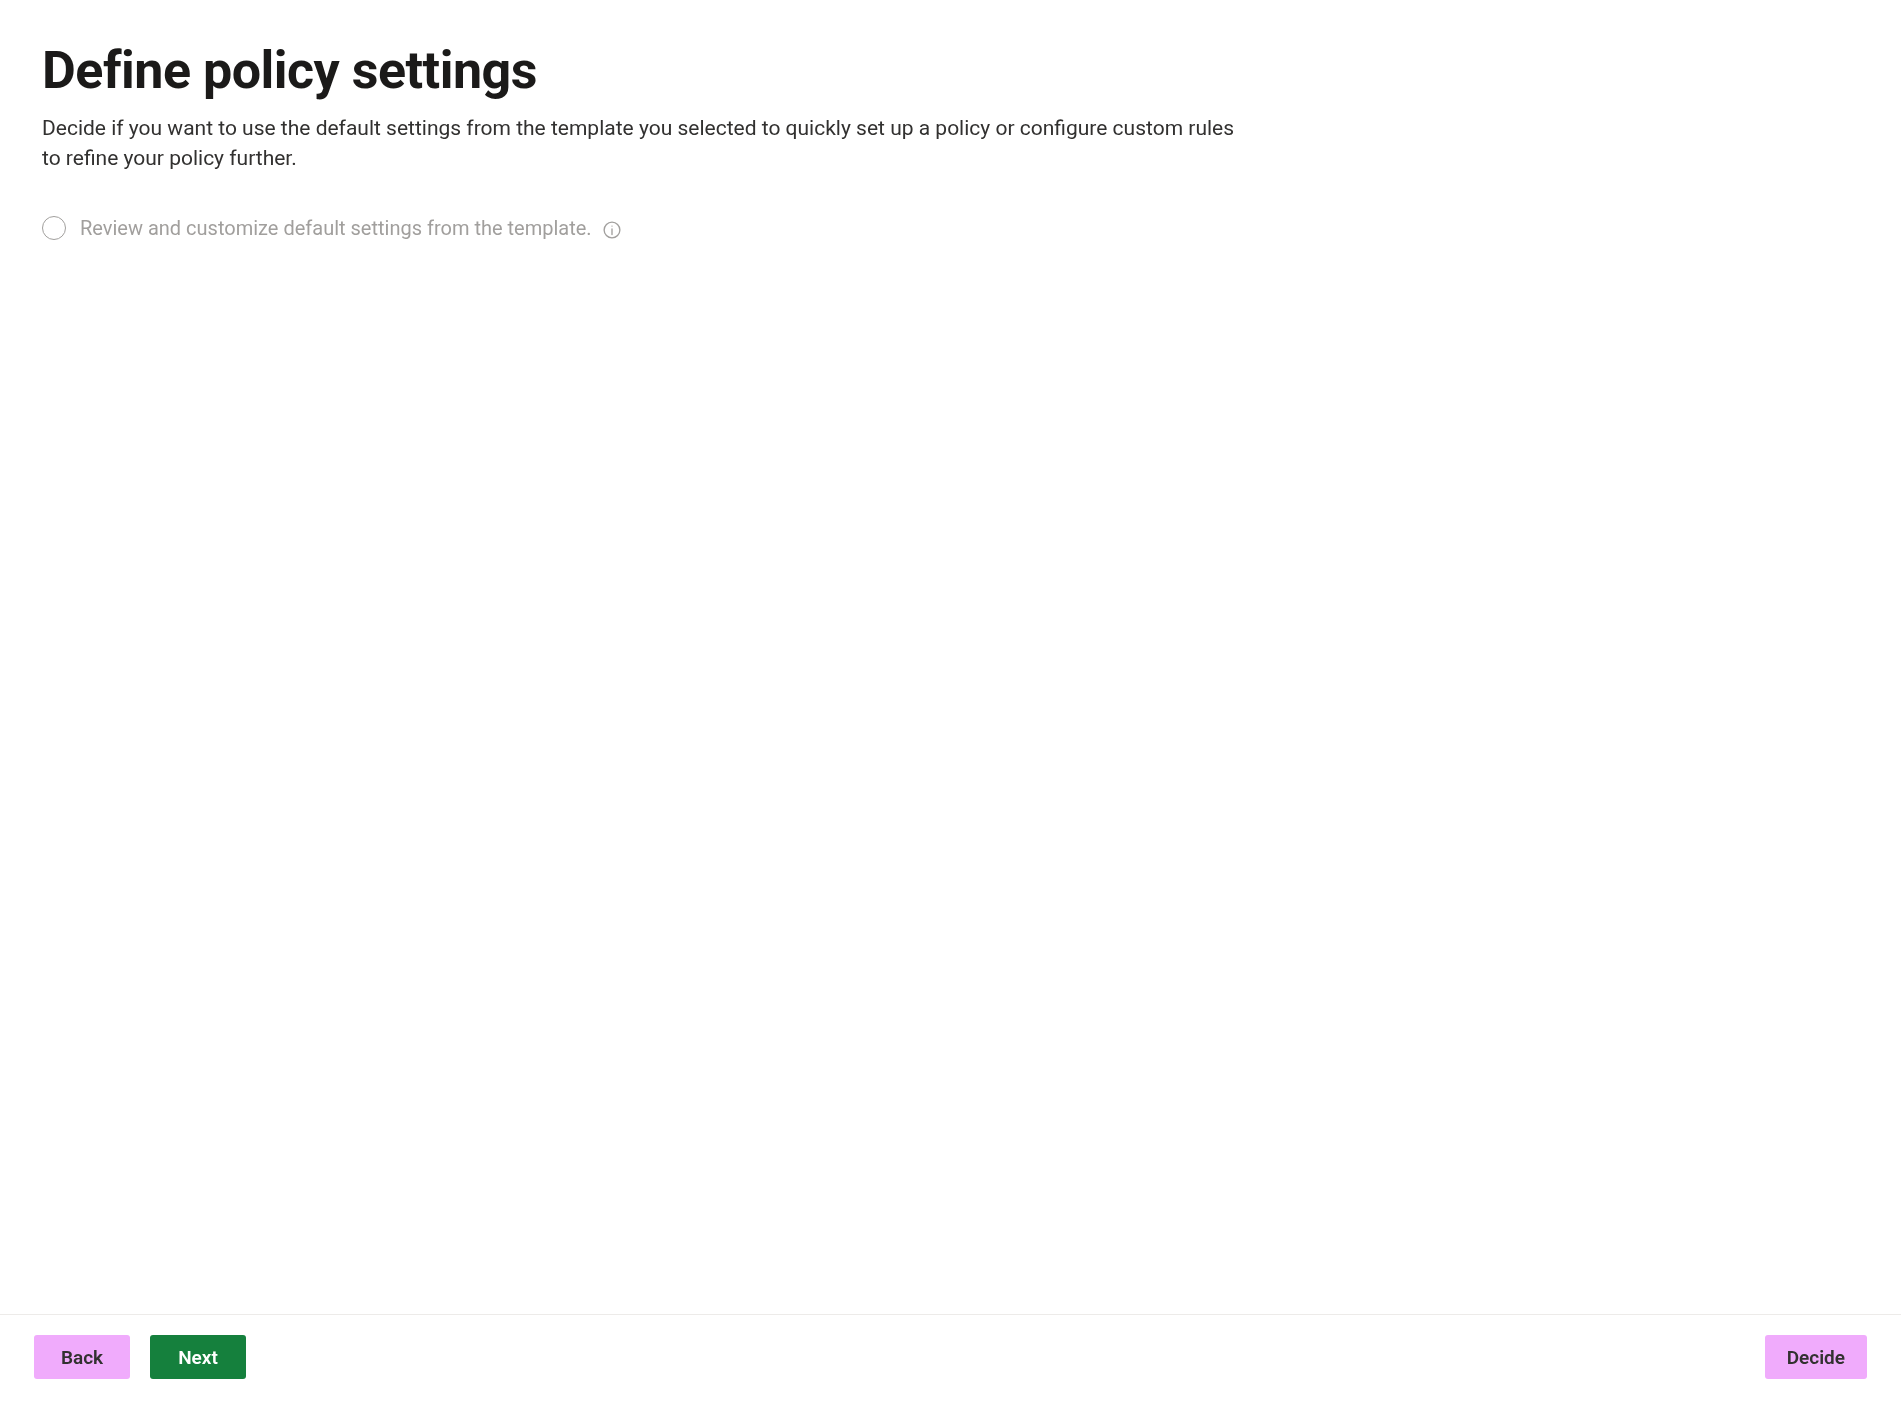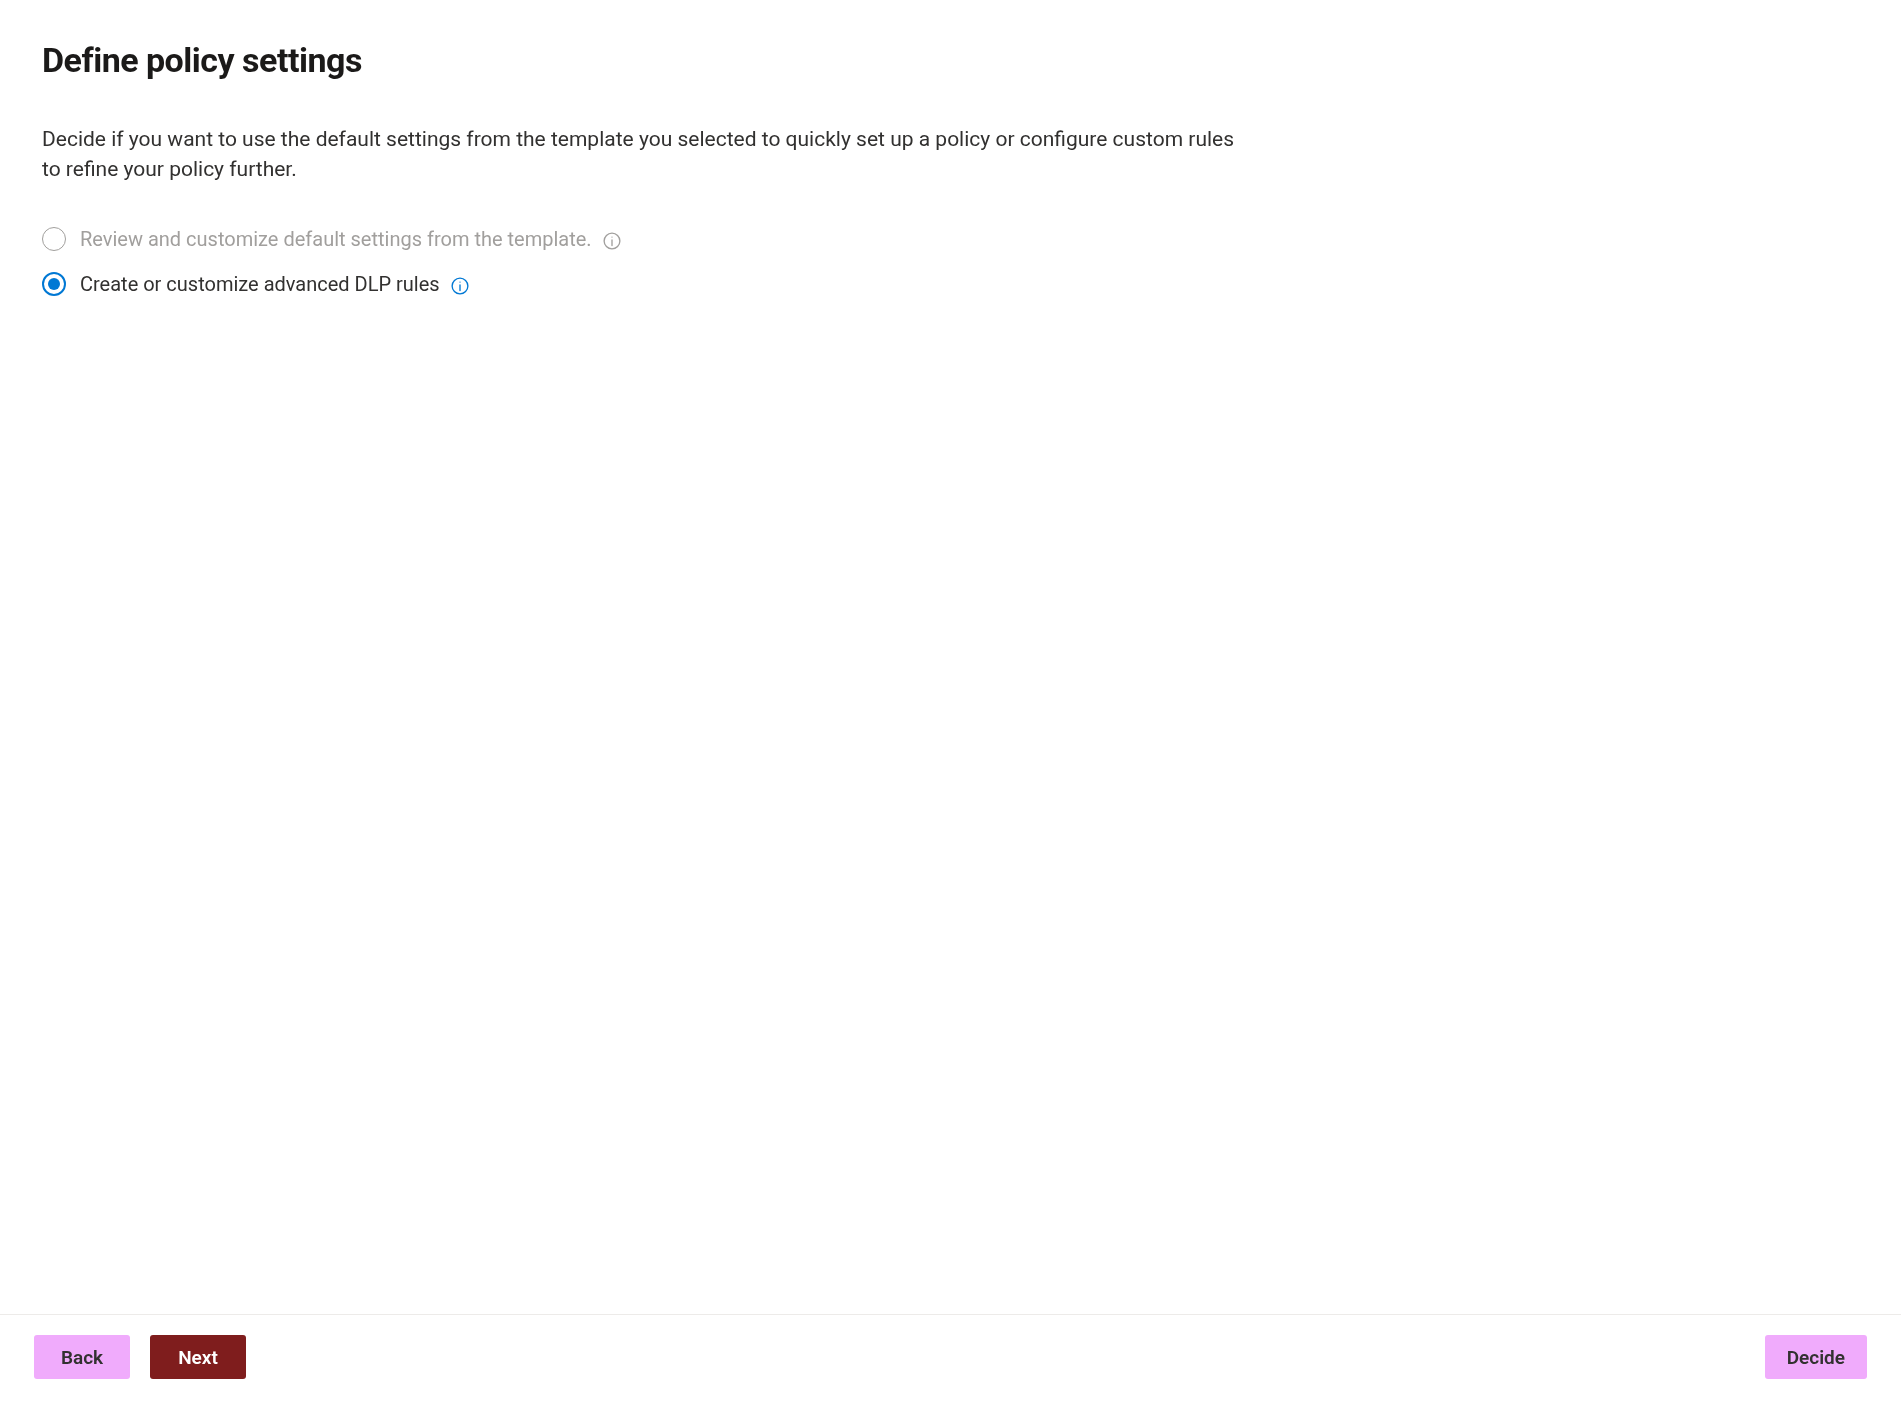--- a/index.html
+++ b/index.html
@@ -17,24 +17,24 @@
     .page {
       display: flex;
       flex-direction: column;
       min-height: 100vh;
     }
     .content {
       flex: 1;
       padding: 40px 42px 20px 42px;
     }
     h1.page-title {
-      font-size: 34px;
+      font-size: 52px;
       font-weight: 700;
       color: #1b1a19;
-      margin-bottom: 44px;
+      margin-bottom: 12px;
       letter-spacing: -0.5px;
     }
     p.page-description {
       font-size: 21px;
       font-weight: 400;
       color: #323130;
       line-height: 1.45;
       max-width: 1200px;
       margin-bottom: 42px;
     }
@@ -111,21 +111,21 @@
       height: 44px;
       min-width: 96px;
       padding: 0 22px;
       cursor: pointer;
     }
     button.secondary {
       background: #f0abfc;
       color: #323130;
     }
     button.primary {
-      background: #7f1d1d;
+      background: #15803d;
       color: #ffffff;
     }
   </style>
 </head>
 <body>
 
 <div class="page">
   <div class="content">
     <h1 class="page-title">Define policy settings</h1>
     <p class="page-description">Decide if you want to use the default settings from the template you selected to quickly set up a policy or configure custom rules to refine your policy further.</p>
@@ -139,35 +139,20 @@
           <span class="info-icon">
             <svg viewBox="0 0 16 16" fill="none" stroke="#a19f9d" stroke-width="1.2">
               <circle cx="8" cy="8" r="7"></circle>
               <line x1="8" y1="7" x2="8" y2="12" stroke-linecap="round"></line>
               <circle cx="8" cy="4.5" r="0.6" fill="#a19f9d" stroke="none"></circle>
             </svg>
           </span>
         </span>
       </label>
 
-      <label class="radio-option">
-        <span class="radio-outer selected">
-          <span class="radio-inner"></span>
-        </span>
-        <span class="radio-label enabled">
-          <span>Create or customize advanced DLP rules</span>
-          <span class="info-icon">
-            <svg viewBox="0 0 16 16" fill="none" stroke="#0078d4" stroke-width="1.2">
-              <circle cx="8" cy="8" r="7"></circle>
-              <line x1="8" y1="7" x2="8" y2="12" stroke-linecap="round"></line>
-              <circle cx="8" cy="4.5" r="0.6" fill="#0078d4" stroke="none"></circle>
-            </svg>
-          </span>
-        </span>
-      </label>
 
     </div>
   </div>
 
   <div class="footer">
     <button class="secondary">Back</button>
     <button class="primary">Next</button>
     <span class="spacer"></span>
     <button class="secondary">Decide</button>
   </div>

